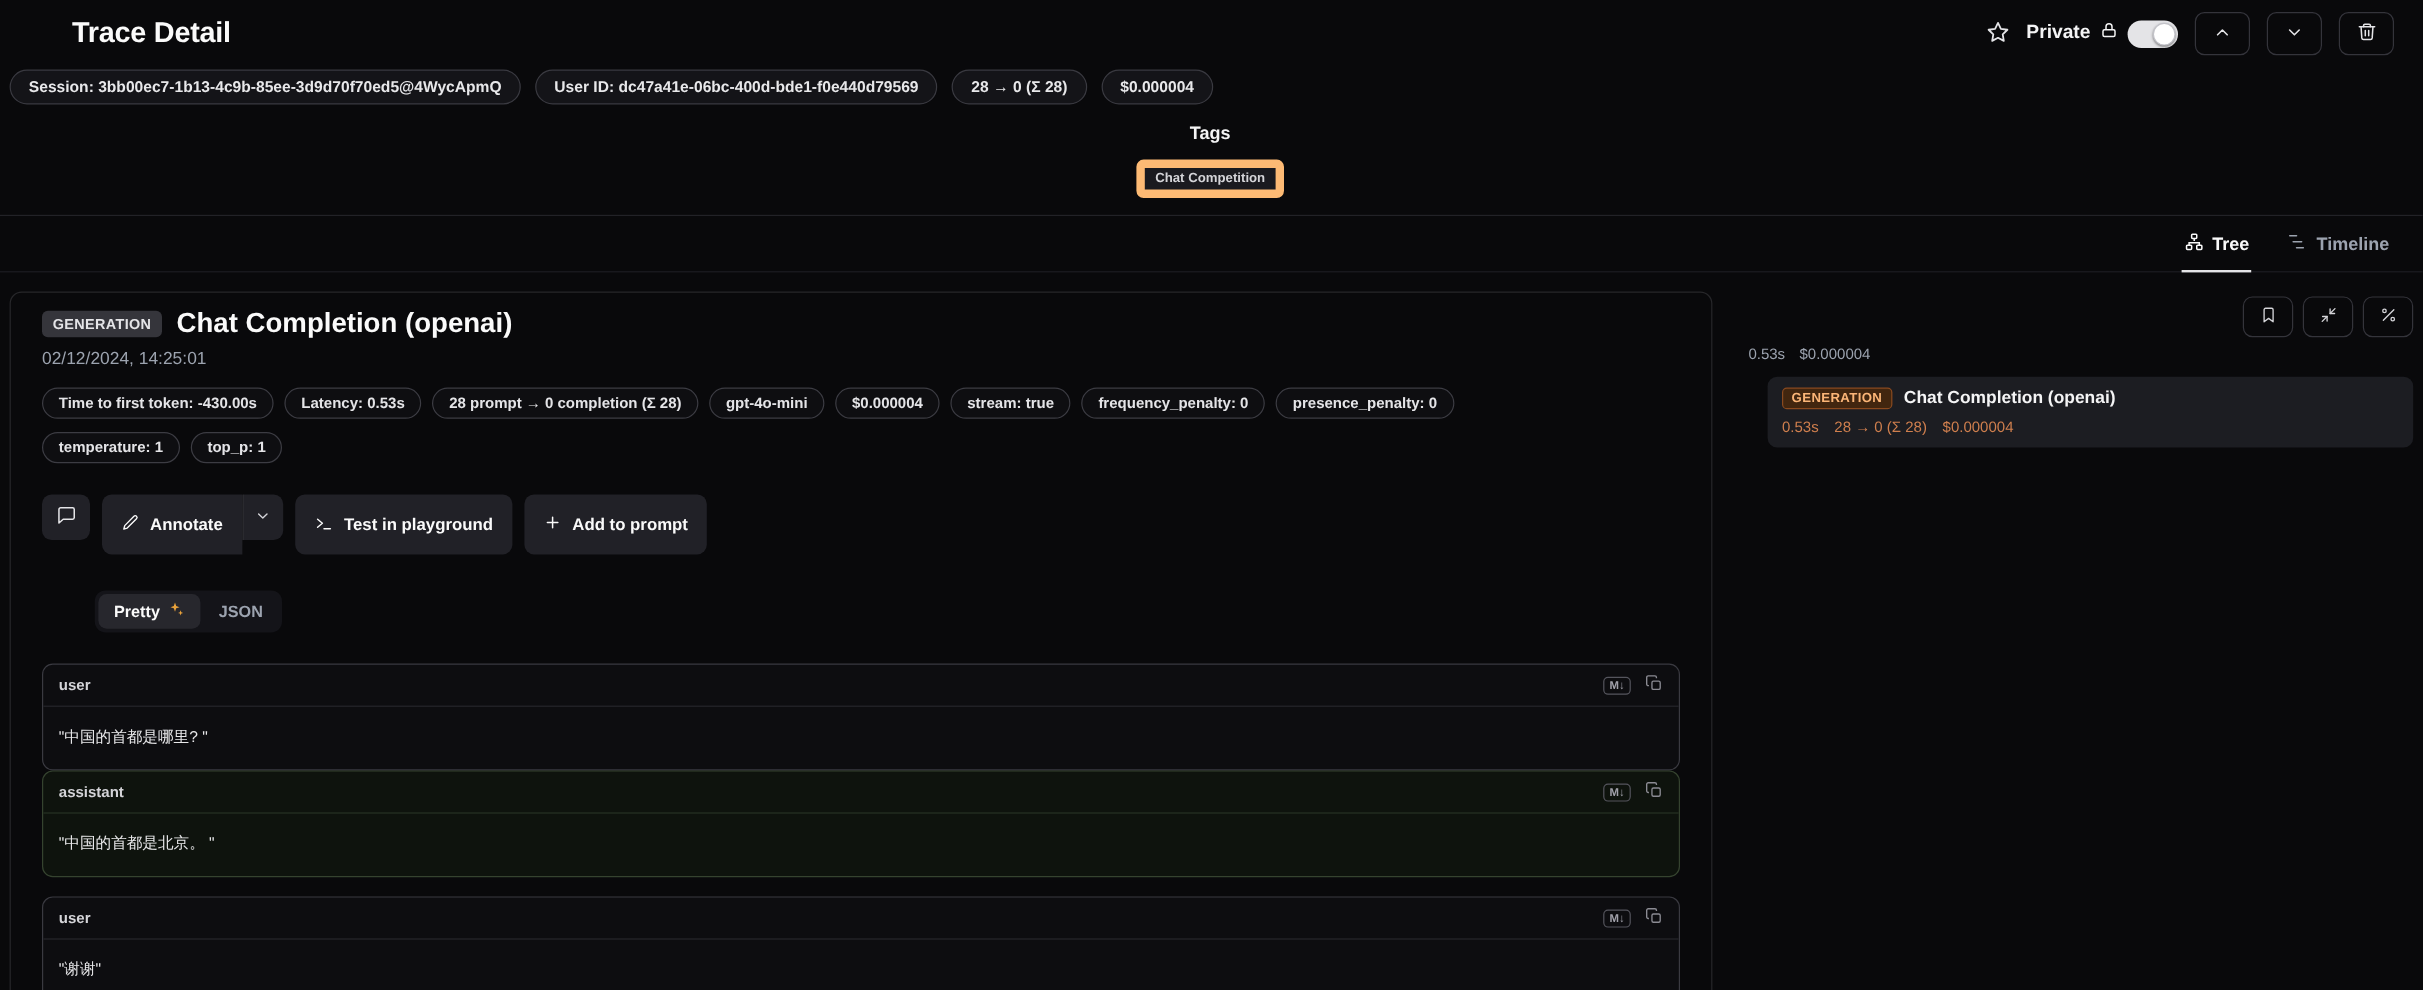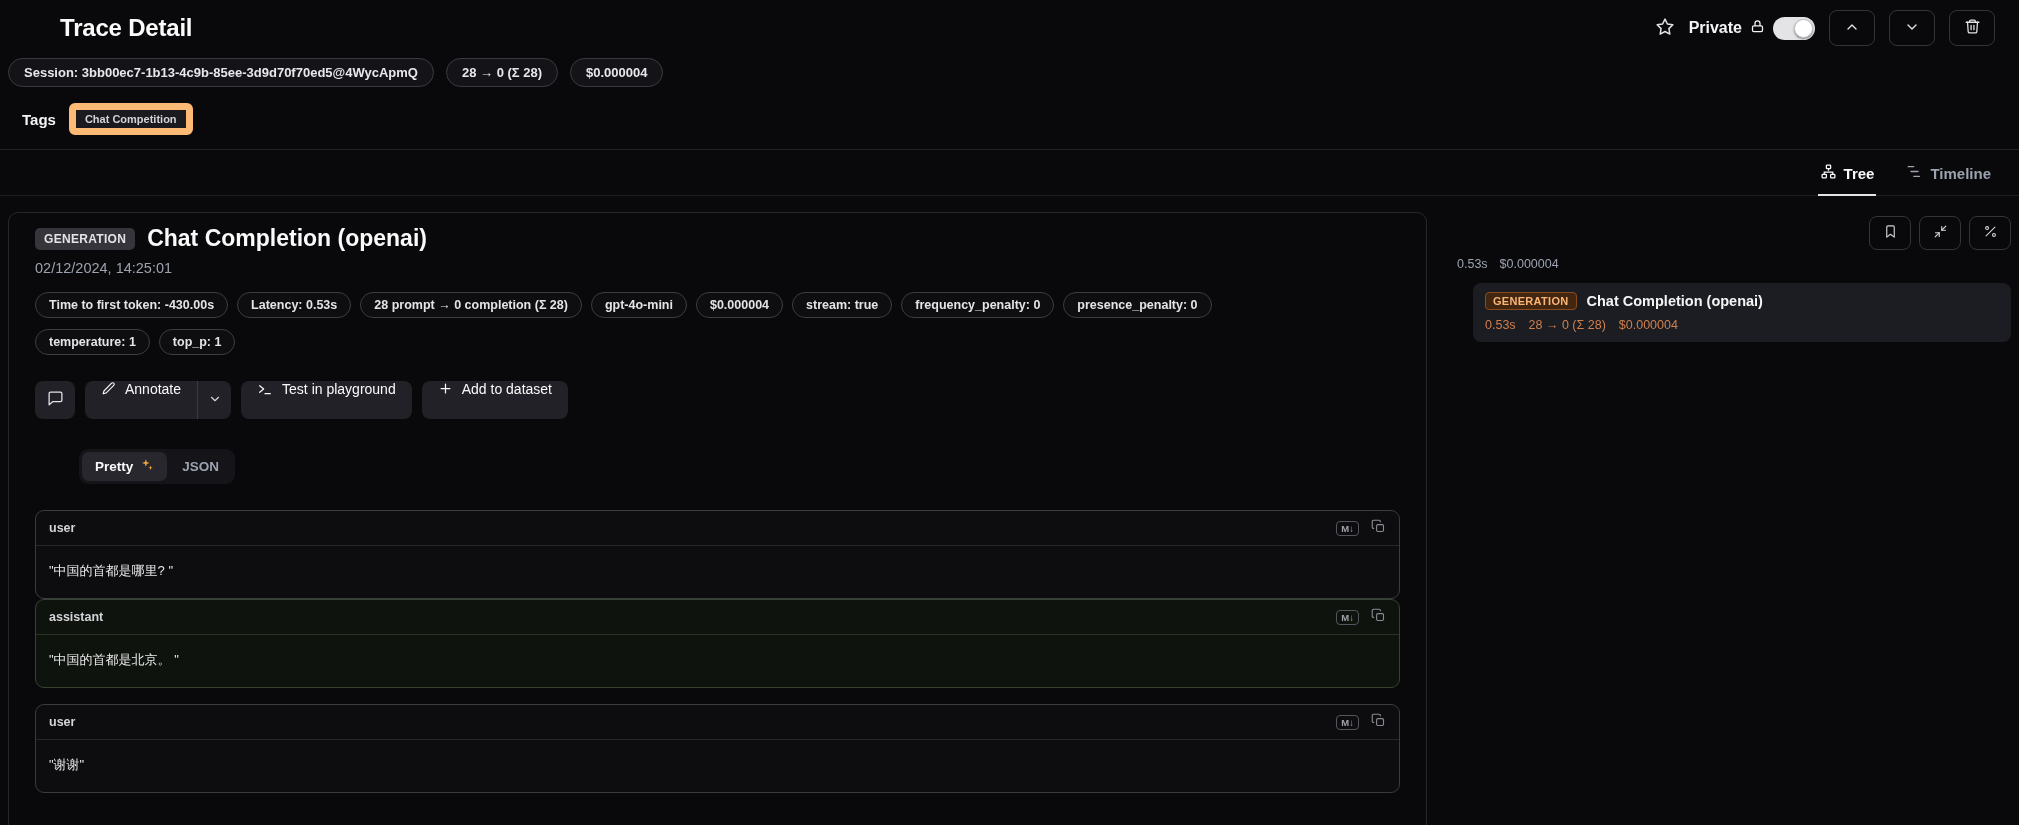--- a/index.html
+++ b/index.html
@@ -18,21 +18,21 @@
   .privacy { display:flex; align-items:center; gap:8px; font-size:16px; font-weight:600; color:#f4f4f5; }
   .switch { width:42px; height:23px; border-radius:999px; background:#e4e4e7; position:relative; display:inline-block; }
   .switch .knob { position:absolute; right:2px; top:2px; width:19px; height:19px; border-radius:50%; background:#ffffff; border:1px solid #c2c2c8; box-shadow:0 1px 2px rgba(0,0,0,.45); }
   .btn-outline { height:36px; min-width:46px; border:1px solid #34343b; background:transparent; border-radius:8px; color:#e4e4e7; display:inline-flex; align-items:center; justify-content:center; }
 
   
   .meta-row { display:flex; align-items:center; gap:12px; padding:4px 24px 0 8px; }
   .meta-pill { border:1px solid #3a3a41; background:#141418; border-radius:999px; padding:6px 15px; font-size:13px; font-weight:600; color:#e8e8ea; white-space:nowrap; }
 
   
-  .tags-row { display:flex; align-items:center; gap:13px; padding:16px 24px 0 22px; }
+  .tags-row { display:flex; align-items:center; gap:13px; padding:16px 24px 0 22px;flex-direction:column; }
   .tags-label { font-size:15px; font-weight:700; color:#f4f4f5; }
   .tag { border:7px solid #fdba74; background:#1a1a1f; border-radius:6px; padding:3px 9px; font-size:11px; font-weight:600; color:#d4d4d8; }
   .divider { border:none; border-top:1px solid #222227; margin-top:14px; }
 
   
   .view-tabs { display:flex; justify-content:flex-end; gap:28px; padding:0 26px; border-bottom:1px solid #1d1d22; }
   .vtab { display:flex; align-items:center; gap:7px; font-size:15px; font-weight:600; color:#9ca3af; padding:13px 2px 11px 2px; border-bottom:2px solid transparent; margin-bottom:-1px; background:none; border-top:none; border-left:none; border-right:none; }
   .vtab.active { color:#fafafa; border-bottom:2px solid #e4e4e7; }
 
   
@@ -48,21 +48,21 @@
   .obs-header { display:flex; align-items:center; gap:12px; }
   .type-badge { background:#35353b; color:#e4e4e7; font-size:12px; font-weight:700; padding:4px 9px; border-radius:5px; letter-spacing:.3px; }
   .obs-title { font-size:23px; font-weight:700; color:#fafafa; }
   .timestamp { margin-top:8px; color:#9ca3af; font-size:14.5px; }
 
   .pills { margin-top:16px; display:flex; flex-wrap:wrap; gap:11px 9px; max-width:1190px; }
   .pill { border:1px solid #3c3c43; background:#0e0e11; border-radius:999px; padding:5px 13px; font-size:12.5px; font-weight:600; color:#e4e4e7; white-space:nowrap; }
 
   .actions { margin-top:26px; display:flex; gap:10px; align-items:stretch; }
   .action-icon-btn { width:40px; height:38px; border:none; border-radius:8px; background:#212127; color:#e4e4e7; display:flex; align-items:center; justify-content:center; }
-  .action-btn { height:38px; padding:0 16px; border:none; border-radius:8px; background:#212127; color:#fafafa; font-size:14px; font-weight:400; display:inline-flex; align-items:flex-start; gap:9px; }
+  .action-btn { height:50px; padding:0 16px; border:none; border-radius:8px; background:#212127; color:#fafafa; font-size:14px; font-weight:700; display:inline-flex; align-items:center; gap:9px; }
   .split { display:inline-flex; }
   .split .action-btn { border-top-right-radius:0; border-bottom-right-radius:0; }
   .split .caret-btn { width:34px; height:38px; border:none; border-left:1px solid #3a3a40; border-top-right-radius:8px; border-bottom-right-radius:8px; background:#212127; color:#d4d4d8; display:flex; align-items:center; justify-content:center; }
 
   .format-toggle { margin-top:30px; display:inline-flex; background:#141419; border-radius:9px; padding:3px; gap:2px;margin-left:44px; }
   .seg { padding:6px 13px; border:none; border-radius:7px; font-size:13.5px; font-weight:600; color:#9ca3af; background:transparent; display:inline-flex; align-items:center; gap:7px; }
   .seg.active { background:#27272d; color:#fafafa; }
 
   .messages { margin-top:26px; }
   .msg { border:1px solid #3a3a41; border-radius:9px; background:#0d0d10; overflow:hidden; }
@@ -141,20 +141,21 @@
               <path d="M19 6l-.9 13.2A2 2 0 0 1 16.1 21H7.9a2 2 0 0 1-2-1.8L5 6"></path>
               <path d="M10 10.5v6M14 10.5v6"></path>
             </svg>
         </span>
       </button>
     </div>
   </header>
 
   <div class="meta-row">
     <span class="meta-pill">Session: 3bb00ec7-1b13-4c9b-85ee-3d9d70f70ed5@4WycApmQ</span>
+    <span class="meta-pill">User ID: dc47a41e-06bc-400d-bde1-f0e440d79569</span>
     <span class="meta-pill">28 → 0 (Σ 28)</span>
     <span class="meta-pill">$0.000004</span>
   </div>
 
   <div class="tags-row">
     <span class="tags-label">Tags</span>
     <span class="tag">Chat Competition</span>
   </div>
 
   <hr class="divider">
@@ -238,21 +239,21 @@
                 </svg>
             </span>
             <span>Test in playground</span>
           </button>
           <button class="action-btn">
             <span>
               <svg viewBox="0 0 24 24" width="15" height="15" fill="none" stroke="currentColor" stroke-width="2" stroke-linecap="round">
                   <path d="M12 5v14M5 12h14"></path>
                 </svg>
             </span>
-            <span>Add to dataset</span>
+            <span>Add to prompt</span>
           </button>
         </div>
 
         <div class="format-toggle">
           <button class="seg active">
             <span>Pretty</span>
             <span>
               <svg viewBox="0 0 24 24" width="14" height="14" fill="#e9a23b">
                   <path d="M10 2l1.7 4.8 4.8 1.7-4.8 1.7L10 15l-1.7-4.8L3.5 8.5l4.8-1.7z"></path>
                   <path d="M18 13l1 2.7 2.7 1-2.7 1-1 2.7-1-2.7-2.7-1 2.7-1z"></path>

